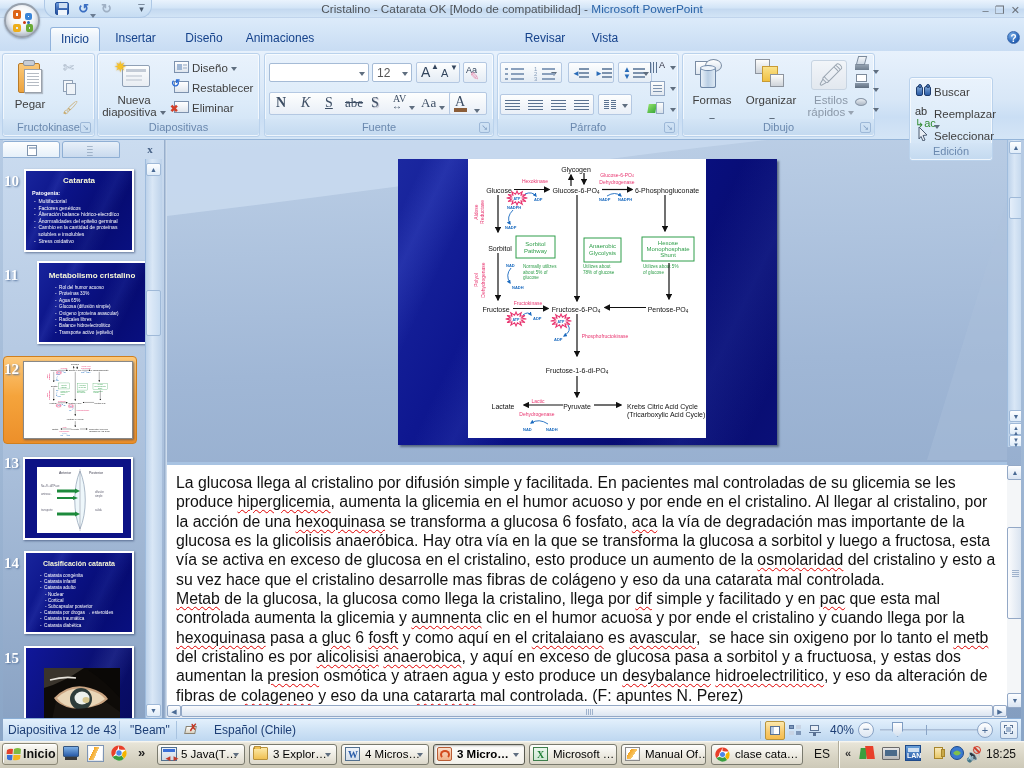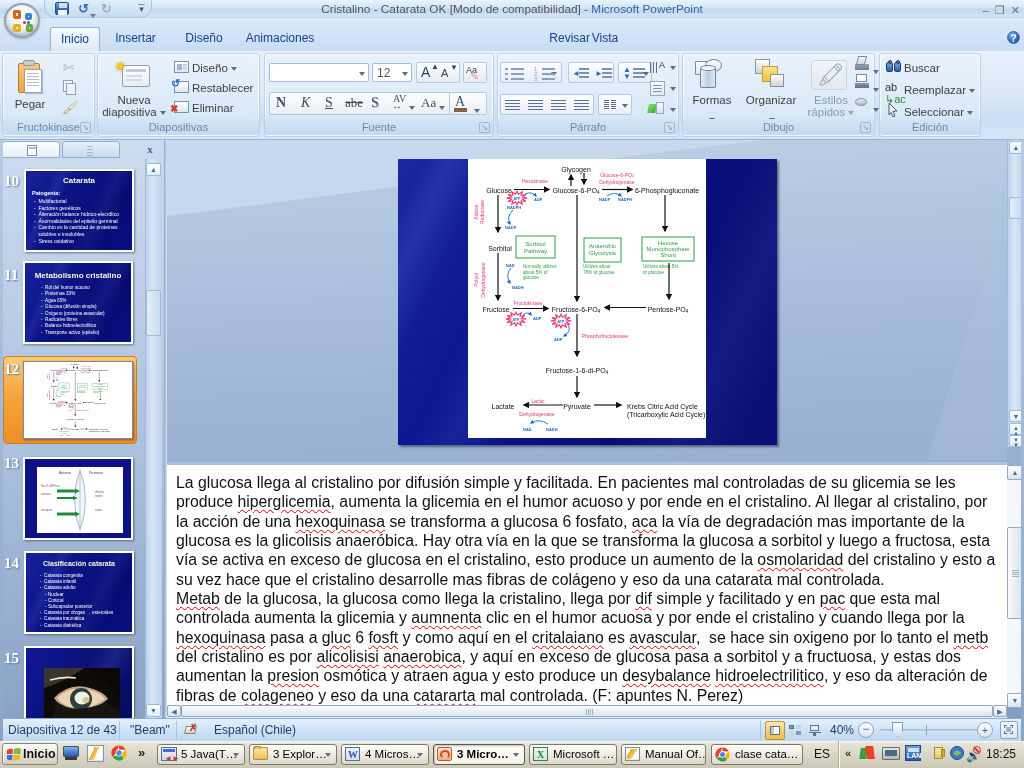--- a/index.html
+++ b/index.html
@@ -196,21 +196,21 @@
       </div>
     <div class="abs" style="left:143px;top:3px;width:14px;height:13px;color:#4a6488;font-weight:bold;font-size:11px;text-align:center;line-height:13px;font-family:'Liberation Serif',serif;">x</div>
 
     <div class="thumbnum" style="left:4px;top:33px;">10</div>
     <div class="thumb darkslide" style="left:24px;top:29px;">
       <div class="abs" style="left:0;right:0;top:5px;text-align:center;font-size:8px;font-weight:bold;color:#f7f7d8;">Catarata</div>
       <div class="abs" style="left:6px;top:19px;font-size:5.5px;font-weight:bold;color:#fff;">Patogenia:</div>
       <div class="abs" style="left:8px;top:27px;font-size:5px;color:#fff;line-height:6.6px;">-&nbsp;&nbsp;Multifactorial<br>-&nbsp;&nbsp;Factores genéticos<br>-&nbsp;&nbsp;Álteración balance hídrico-elecrdlíco<br>-&nbsp;&nbsp;Ánormalidades del epitelio germinal<br>-&nbsp;&nbsp;Cambio en la cantidad de proteínas<br>&nbsp;&nbsp;&nbsp;solubles e insolubles<br>-&nbsp;&nbsp;Stress oxidativo</div>
     </div>
     <div class="thumbnum" style="left:4px;top:127px;">11</div>
-    <div class="thumb darkslide" style="left:23px;top:121px;">
+    <div class="thumb darkslide" style="left:37px;top:121px;">
       <div class="abs" style="left:0;right:0;top:8px;text-align:center;font-size:8px;font-weight:bold;color:#f7f7d8;">Metabolismo cristalino</div>
       <div class="abs" style="left:16px;top:22px;font-size:4.6px;color:#fff;line-height:6.4px;">-&nbsp;&nbsp;Rol del humor acuoso<br>-&nbsp;&nbsp;Proteínas 33%<br>-&nbsp;&nbsp;Agua 65%<br>-&nbsp;&nbsp;Glucosa (difusión simple)<br>-&nbsp;&nbsp;Oxígeno (proteína avascular)<br>-&nbsp;&nbsp;Radicales libres<br>-&nbsp;&nbsp;Balance hidroelectrolítico<br>-&nbsp;&nbsp;Transporte activo (epitelio)</div>
     </div>
     <div class="abs" style="left:3px;top:216px;width:134px;height:88px;border-radius:4px;background:linear-gradient(#fcc97c,#f5a43c 45%,#ec8f2a);border:1px solid #d07f1e;"></div>
     <div class="thumbnum" style="left:4px;top:221px;">12</div>
     <div class="thumb" style="left:23px;top:221px;width:110px;height:78px;background:#fff;border:1px solid #888;">
       <svg width="108" height="76" viewBox="0 0 238 279" style="position:absolute;left:0;top:0;">
           <use href="#diagram"></use>
         </svg>
     </div>
@@ -296,21 +296,21 @@
 </div>
 <div class="abs" id="titlebar">
     <div class="abs" id="title">Cristalino - Catarata OK [Modo de compatibilidad] - <span style="color:#2a64a8;">Microsoft PowerPoint</span></div>
 <div class="abs" id="winbtns">–&nbsp;&nbsp;❐&nbsp;&nbsp;✕</div>
   </div>
 <div class="abs" id="tabrow">
   <div class="tab sel" style="left:50px;width:50px;">Inicio</div>
   <div class="tab" style="left:107px;width:57px;">Insertar</div>
   <div class="tab" style="left:177px;width:54px;">Diseño</div>
   <div class="tab" style="left:240px;width:80px;">Animaciones</div>
-  <div class="tab" style="left:538px;width:52px;text-align:right;">Revisar</div>
+  <div class="tab" style="left:519px;width:52px;">Revisar</div>
   <div class="tab" style="left:584px;width:42px;">Vista</div>
   <div class="abs" style="left:1007px;top:13px;width:13px;height:13px;border-radius:50%;background:radial-gradient(circle at 35% 30%,#7fb2e8,#2663b8 65%,#1c4c94);border:1px solid #3f6cae;color:#fff;font-size:10px;font-weight:bold;text-align:center;line-height:13px;">?</div>
 </div>
 <div class="abs" id="ribbon">
 
   <div class="rgroup" style="left:2px;width:93px;">
     <div class="icon" style="left:12px;top:6px;width:30px;height:36px;">
       <div class="abs" style="left:3px;top:3px;width:22px;height:30px;background:linear-gradient(#fbc97a,#eda33e);border:1px solid #ba7b28;border-radius:2px;"></div>
       <div class="abs" style="left:8px;top:0px;width:12px;height:6px;background:#c7cdd6;border:1px solid #8f959e;border-radius:2px;"></div>
       <div class="abs" style="left:9px;top:9px;width:18px;height:24px;background:#fff;border:1px solid #9aa1ab;box-shadow:1px 1px 1px rgba(0,0,0,.2);"></div>
@@ -467,21 +467,21 @@
       </div>
     <div class="abs" style="left:190px;top:26px;"><span class="arr"></span></div>
     <div class="icon" style="left:172px;top:42px;width:16px;height:12px;">
         <div class="abs" style="left:0;top:2px;width:12px;height:8px;border-radius:50%;background:linear-gradient(#e8edf3,#aeb9c6);border:1px solid #8795a6;"></div>
       </div>
     <div class="abs" style="left:190px;top:46px;"><span class="arr"></span></div>
     <div class="rlabel">Dibujo</div>
       <div class="dlauncher">↘</div>
   </div>
 
-  <div class="rgroup" style="left:879px;width:102px;">
+  <div class="rgroup" style="left:909px;width:84px;margin-top:24px;">
     <div class="icon" style="left:6px;top:6px;width:16px;height:13px;">
       <div class="abs" style="left:0px;top:2px;width:7px;height:10px;background:linear-gradient(#7ca4d4,#2a5ca8);border:1px solid #1e3c6e;border-radius:2px;"></div>
       <div class="abs" style="left:8px;top:2px;width:7px;height:10px;background:linear-gradient(#7ca4d4,#2a5ca8);border:1px solid #1e3c6e;border-radius:2px;"></div>
       <div class="abs" style="left:2px;top:0px;width:4px;height:4px;background:#4a7cc0;border:1px solid #1e3c6e;border-radius:2px;"></div>
       <div class="abs" style="left:10px;top:0px;width:4px;height:4px;background:#4a7cc0;border:1px solid #1e3c6e;border-radius:2px;"></div>
     </div>
     <div class="rbtn-lbl" style="left:24px;top:8px;text-align:left;">Buscar</div>
     <div class="icon" style="left:5px;top:27px;width:18px;height:14px;font-size:11px;"><span style="color:#333;">ab</span><br><span style="color:#2f8a2f;">↳ac</span></div>
     <div class="rbtn-lbl" style="left:24px;top:30px;text-align:left;">Reemplazar <span class="arr"></span></div>
     <div class="icon" style="left:7px;top:49px;width:14px;height:14px;"><svg width="13" height="14" viewBox="0 0 13 14">

